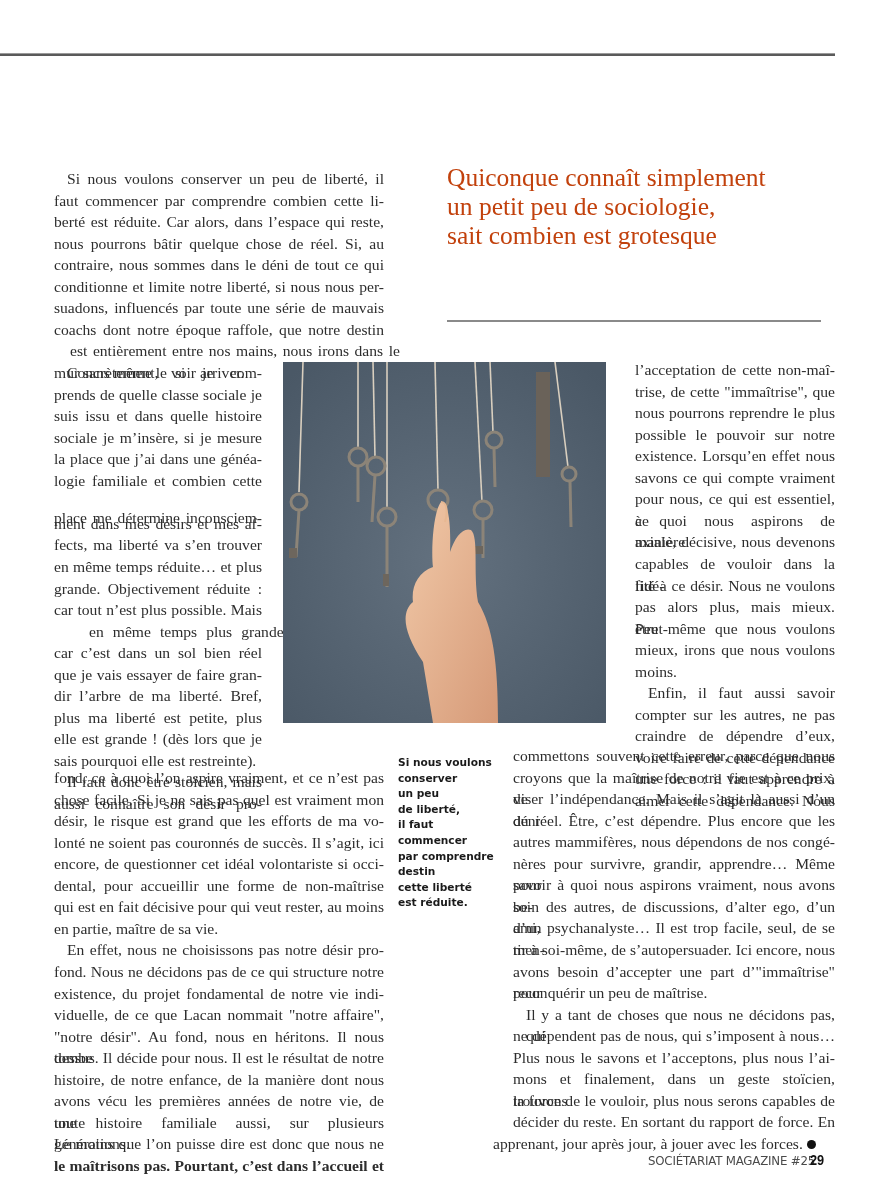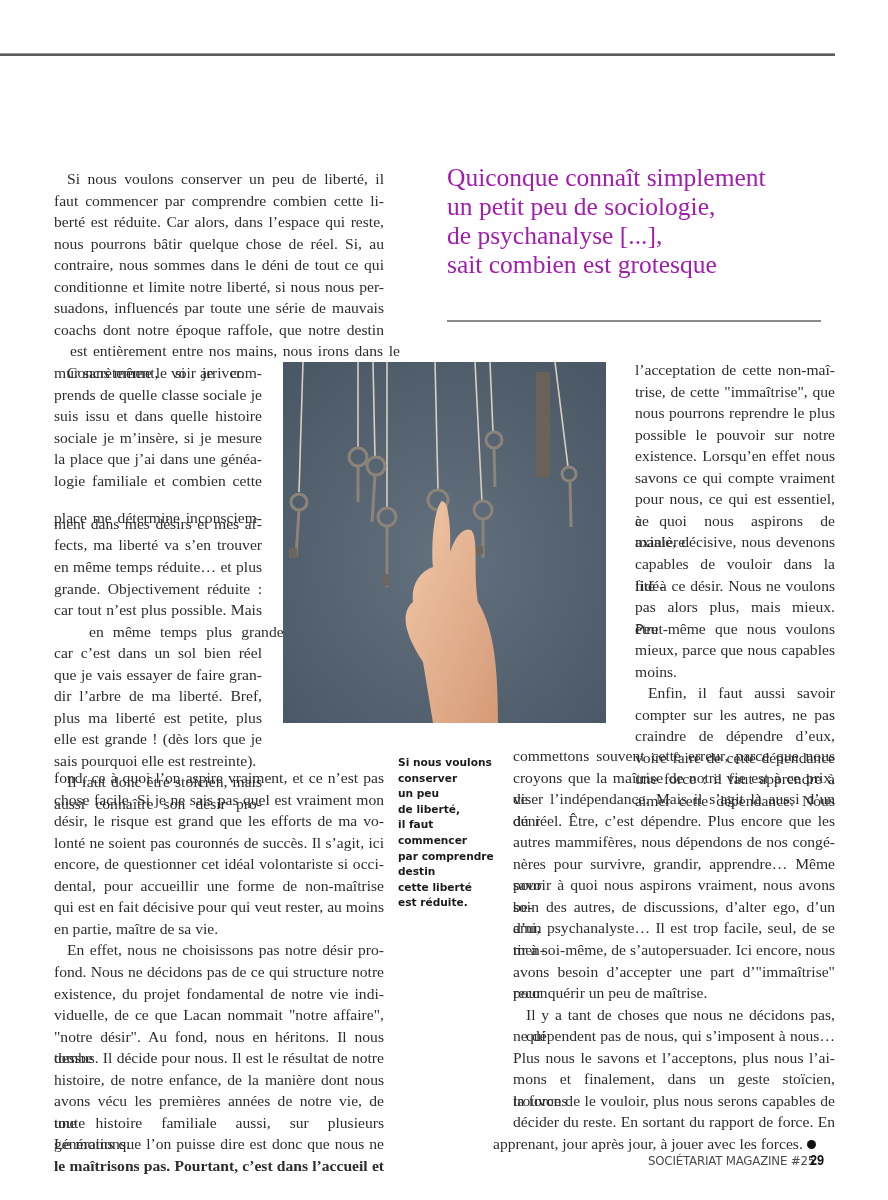--- a/index.html
+++ b/index.html
@@ -14,21 +14,21 @@
   }
   .line {
     position: absolute; white-space: nowrap;
     font-family: "Liberation Serif", serif; font-size: 15.6px; line-height: 21.6px;
     color: #2d2d2d;
   }
   .just { text-align: justify; text-align-last: justify; }
   .pull-quote {
     position: absolute; left: 447px; top: 163px; width: 380px;
     font-family: "Liberation Serif", serif; font-size: 25.5px; line-height: 29px;
-    color: #a21caf; margin: 0; font-weight: normal;
+    color: #c2410c; margin: 0; font-weight: normal;
   }
   .pull-quote div { white-space: nowrap; }
   .pq-rule { position: absolute; left: 447px; top: 320px; width: 374px; height: 2px; background: #8a8a8a; }
   .photo {
     position: absolute; left: 283px; top: 362px; width: 323px; height: 361px;
     background: linear-gradient(180deg, #5d6c7a 0%, #546472 45%, #4b5a69 100%);
     overflow: hidden;
   }
   .caption {
     position: absolute; left: 398px; top: 755px; width: 110px;
@@ -51,21 +51,20 @@
   }
 </style>
 </head>
 <body>
 
 <div class="top-rule"></div>
 
 <div class="pull-quote" id="pq">
     <div>Quiconque connaît simplement</div>
     <div>un petit peu de sociologie,</div>
-    <div>de psychanalyse [...],</div>
     <div>sait combien est grotesque</div>
   </div>
 <div class="pq-rule"></div>
 
 <div id="col-left">
     <div class="line just" style="left: 67px; top: 168px; width: 317px; white-space: normal;">Si nous voulons conserver un peu de liberté, il</div>
     <div class="line just" style="left: 54px; top: 189.55px; width: 330px; white-space: normal;">faut commencer par comprendre combien cette li-</div>
     <div class="line just" style="left: 54px; top: 211.1px; width: 330px; white-space: normal;">berté est réduite. Car alors, dans l’espace qui reste,</div>
     <div class="line just" style="left: 54px; top: 232.65px; width: 330px; white-space: normal;">nous pourrons bâtir quelque chose de réel. Si, au</div>
     <div class="line just" style="left: 54px; top: 254.2px; width: 330px; white-space: normal;">contraire, nous sommes dans le déni de tout ce qui</div>
@@ -126,21 +125,21 @@
     <div class="line just" style="left: 635px; top: 423.65px; width: 200px; white-space: normal;">possible le pouvoir sur notre</div>
     <div class="line just" style="left: 635px; top: 445.2px; width: 200px; white-space: normal;">existence. Lorsqu’en effet nous</div>
     <div class="line just" style="left: 635px; top: 466.75px; width: 200px; white-space: normal;">savons ce qui compte vraiment</div>
     <div class="line just" style="left: 635px; top: 488.3px; width: 200px; white-space: normal;">pour nous, ce qui est essentiel, ce</div>
     <div class="line just" style="left: 635px; top: 509.85px; width: 200px; white-space: normal;">à quoi nous aspirons de manière</div>
     <div class="line just" style="left: 635px; top: 531.4px; width: 200px; white-space: normal;">axiale, décisive, nous devenons</div>
     <div class="line just" style="left: 635px; top: 552.95px; width: 200px; white-space: normal;">capables de vouloir dans la fidé-</div>
     <div class="line just" style="left: 635px; top: 574.5px; width: 200px; white-space: normal;">lité à ce désir. Nous ne voulons</div>
     <div class="line just" style="left: 635px; top: 596.05px; width: 200px; white-space: normal;">pas alors plus, mais mieux. Peut-</div>
     <div class="line just" style="left: 635px; top: 617.6px; width: 200px; white-space: normal;">être même que nous voulons</div>
-    <div class="line just" style="left: 635px; top: 639.15px; width: 200px; white-space: normal;">mieux, parce que nous capables</div>
+    <div class="line just" style="left: 635px; top: 639.15px; width: 200px; white-space: normal;">mieux, irons que nous voulons</div>
     <div class="line" style="left: 635px; top: 660.7px;">moins.</div>
     <div class="line just" style="left: 648px; top: 682.25px; width: 187px; white-space: normal;">Enfin, il faut aussi savoir</div>
     <div class="line just" style="left: 635px; top: 703.8px; width: 200px; white-space: normal;">compter sur les autres, ne pas</div>
     <div class="line just" style="left: 635px; top: 725.35px; width: 200px; white-space: normal;">craindre de dépendre d’eux,</div>
     <div class="line just" style="left: 635px; top: 746.9px; width: 200px; white-space: normal;">voire faire de cette dépendance</div>
     <div class="line just" style="left: 635px; top: 768.45px; width: 200px; white-space: normal;">une force : il faut apprendre à</div>
     <div class="line just" style="left: 635px; top: 790px; width: 200px; white-space: normal;">aimer cette dépendance. Nous</div>
   </div>
 <div id="col-right-bottom">
     <div class="line just" style="left: 513px; top: 745px; width: 322px; white-space: normal;">commettons souvent cette erreur, parce que nous</div>

